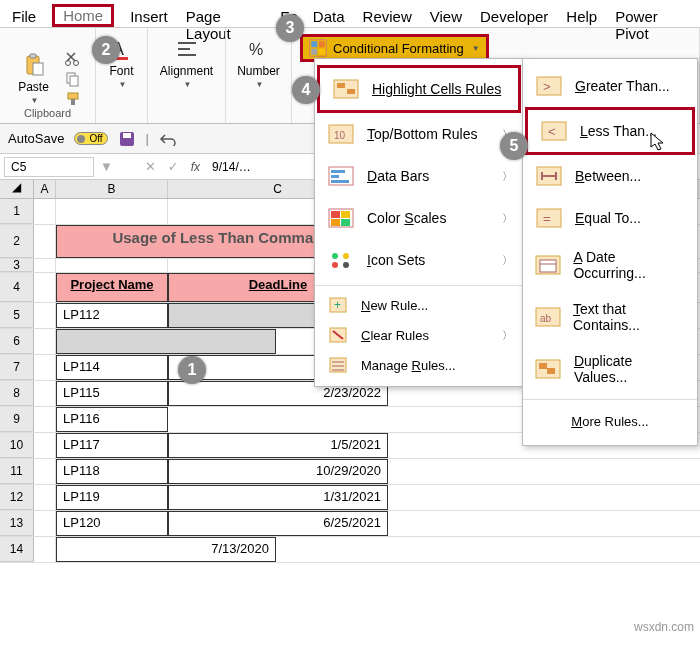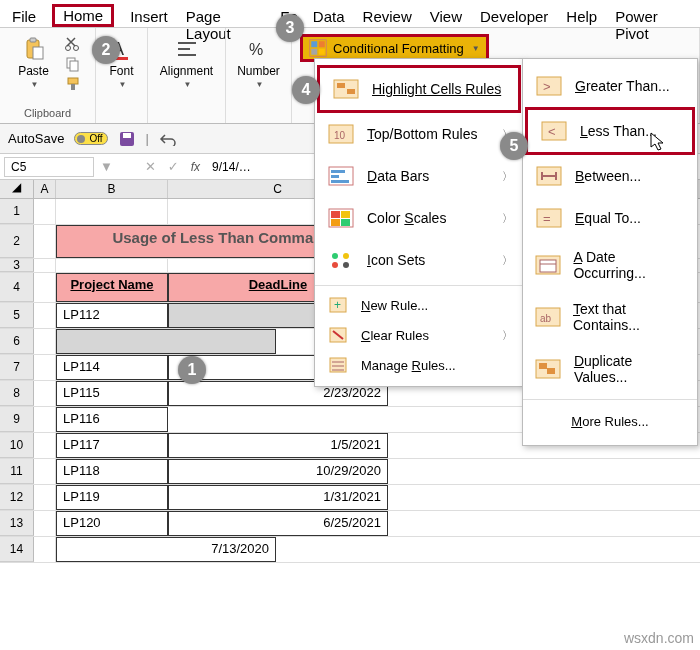--- a/index.html
+++ b/index.html
@@ -1,27 +1,27 @@
 <!DOCTYPE html>
 <html><head>
   <meta charset="utf-8">
   <style>
     * { box-sizing: border-box; margin: 0; padding: 0; font-family: "Segoe UI", Arial, sans-serif; }
     body { background: #fff; width: 700px; height: 650px; overflow: hidden; position: relative; font-size: 13px; }
 
     
     .tabs { display: flex; gap: 14px; padding: 6px 10px 0 10px; border-bottom: 1px solid #ccc; height: 28px; align-items:flex-start;}
     .tab { font-size: 15px; padding: 2px 2px; cursor: pointer; }
-    .tab.active { color: #000000; }
+    .tab.active { color: #737373; }
     .home-box { border: 3px solid #b00020; padding: 0 6px 0 6px; margin-top:-2px; }
 
     
     .ribbon { display: flex; border-bottom: 1px solid #bbb; height: 96px; background:#fafafa; }
     .group { border-right: 1px solid #ddd; padding: 6px 8px 2px 8px; display:flex; flex-direction:column; align-items:center; justify-content:flex-start; position:relative;}
-    .group-inner { display:flex; gap:12px; align-items:flex-start; flex:1;}
+    .group-inner { display:flex; gap:12px; align-items:flex-end; flex:1;}
     .glabel { font-size: 11px; color:#555; text-align:center; margin-top:auto; padding-bottom:2px;}
     .bigbtn { display:flex; flex-direction:column; align-items:center; gap:2px; padding:2px 4px; font-size:12px;}
     .ic { width:26px; height:26px; display:flex; align-items:center; justify-content:center;}
     .ic svg { width:24px; height:24px; }
     .arrow { font-size: 8px; color:#555; margin-left:2px;}
     .condfmt-box { border:3px solid #b00020; display:flex; align-items:center; gap:6px; padding:2px 6px; background:#eab308;}
     .cf-ic { width:18px; height:18px; }
 
     
     .qat { display:flex; align-items:center; gap:10px; padding:4px 8px; border-bottom:1px solid #ccc; height:30px; background:#f5f5f5;}
@@ -61,21 +61,21 @@
     .mitem.small { padding:6px 12px; font-size:13px;}
     .mitem.small .mic{width:22px;height:18px;}
     .sep{height:1px;background:#ddd;margin:4px 0;}
     .hl-box { border:3px solid #b00020; margin:0 2px;}
     .more { text-align:center; padding:10px 0; font-size:13px;}
     .more span{text-decoration:underline;}
 
     
     .callout { position:absolute; width:28px; height:28px; border-radius:50%; background:#8a8a8a; color:#fff; font-weight:bold; display:flex; align-items:center; justify-content:center; font-size:16px; box-shadow:0 0 3px rgba(0,0,0,.4);}
 
-    .watermark{position:absolute;right:6px;bottom:4px;font-size:14px;color:#999;}
+    .watermark{position:absolute;right:6px;bottom:16px;font-size:12px;color:#999;}
     .cursor{position:absolute;}
     svg{display:block;}
     u.acc{text-decoration:underline;}
   </style>
 </head>
 <body>
 
 <div class="tabs">
   <span class="tab">File</span>
   <span class="home-box"><span class="tab active">Home</span></span>

